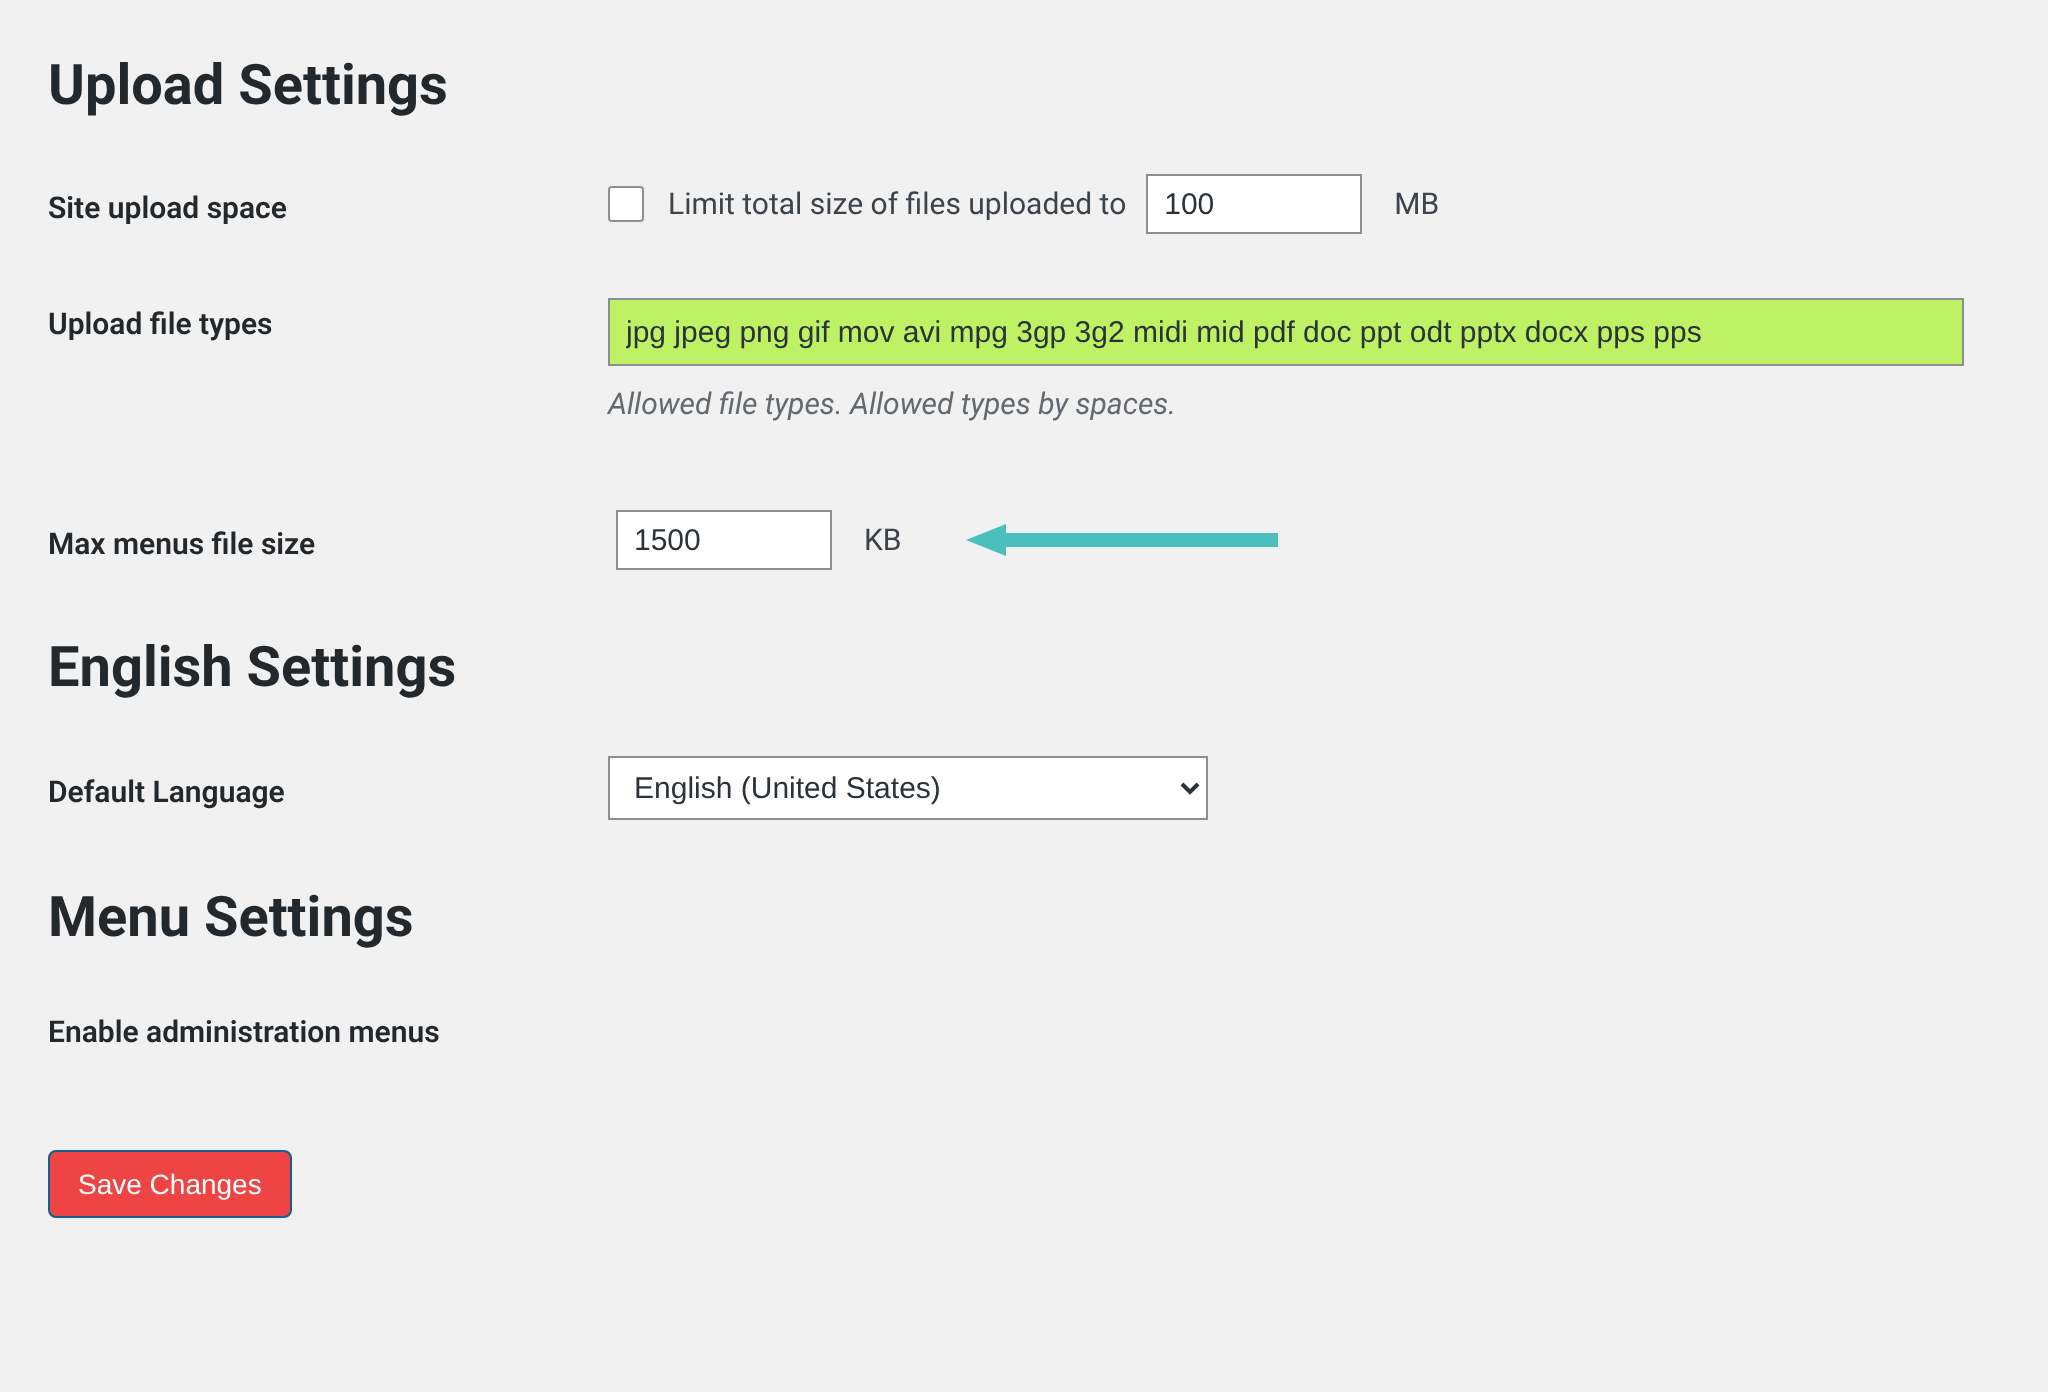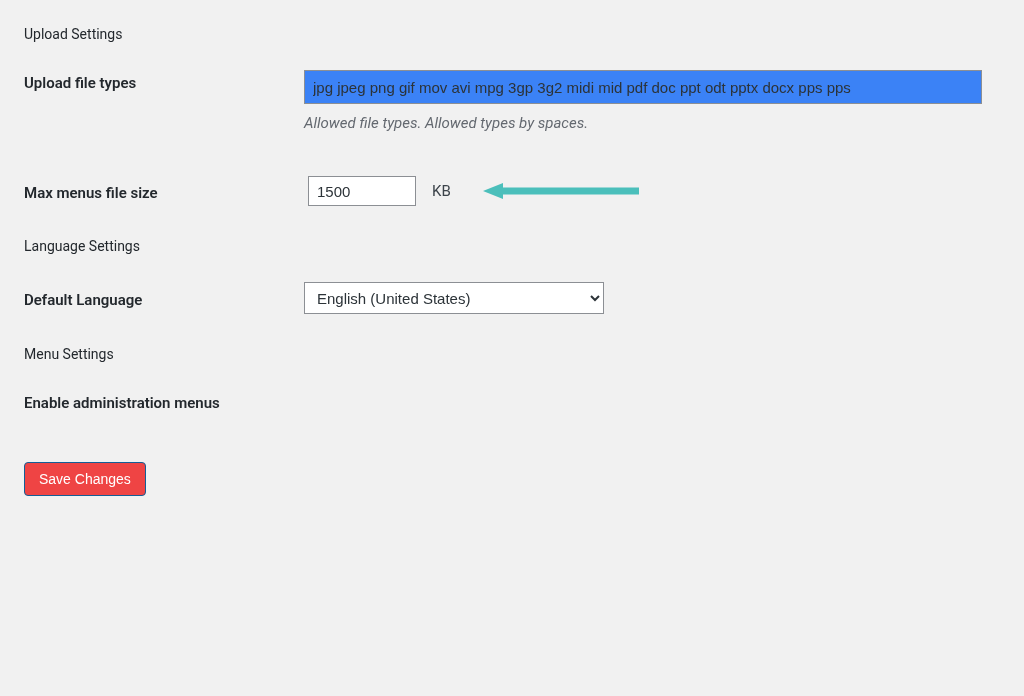--- a/index.html
+++ b/index.html
@@ -6,22 +6,22 @@
     body {
       font-family: -apple-system, BlinkMacSystemFont, "Segoe UI", Roboto, sans-serif;
       background: #f1f1f1;
       color: #23282d;
       padding: 20px 24px;
       font-size: 14px;
       width: 1024px;
       height: 696px;
     }
     h3.section-heading {
-      font-size: 14px;
-      font-weight: 400;
+      font-size: 28px;
+      font-weight: 700;
       color: #23282d;
       margin-bottom: 28px;
       margin-top: 6px;
     }
     .form-table {
       width: 100%;
     }
     .form-row {
       display: flex;
       align-items: center;
@@ -70,21 +70,21 @@
       background: #fff;
       font-size: 15px;
       color: #2c3338;
       margin: 0 4px;
     }
     input[type="text"].wide-input {
       width: 678px;
       height: 34px;
       padding: 4px 8px;
       border: 1px solid #8c8f94;
-      background: #3b82f6;
+      background: #bef264;
       font-size: 15px;
       color: #2c3338;
     }
     .unit-label {
       font-size: 15px;
       color: #3c434a;
       margin-left: 6px;
     }
     .description {
       font-style: italic;
@@ -119,20 +119,29 @@
   </style>
 </head>
 <body>
 
 
 
 <h3 class="section-heading">Upload Settings</h3>
 
 <div class="form-table">
 
+  <div class="form-row">
+    <div class="row-label">Site upload space</div>
+    <div class="row-field">
+      <input type="checkbox" style="">
+      <span class="inline-label">Limit total size of files uploaded to</span>
+      <input type="text" class="small-input" value="100" style="">
+      <span class="unit-label">MB</span>
+    </div>
+  </div>
 
   <div class="form-row tall">
     <div class="row-label">Upload file types</div>
     <div class="row-field-col">
       <input type="text" class="wide-input" value="jpg jpeg png gif mov avi mpg 3gp 3g2 midi mid pdf doc ppt odt pptx docx pps pps" style="">
       <div class="description">Allowed file types. Allowed types by spaces.</div>
     </div>
   </div>
 
   <div class="section-gap"></div>
@@ -146,21 +155,21 @@
         <svg width="160" height="20" viewBox="0 0 160 20">
           <line x1="18" y1="10" x2="158" y2="10" stroke="#4bbfbb" stroke-width="7"></line>
           <polygon points="2,10 22,2 22,18" fill="#4bbfbb"></polygon>
         </svg>
       </span>
     </div>
   </div>
 
 </div>
 
-<h3 class="section-heading" style="margin-top:26px;">Language Settings</h3>
+<h3 class="section-heading" style="margin-top:26px;">English Settings</h3>
 
 <div class="form-table">
   <div class="form-row">
     <div class="row-label">Default Language</div>
     <div class="row-field">
       <select class="lang-select">
         <option>English (United States)</option>
       </select>
     </div>
   </div>

